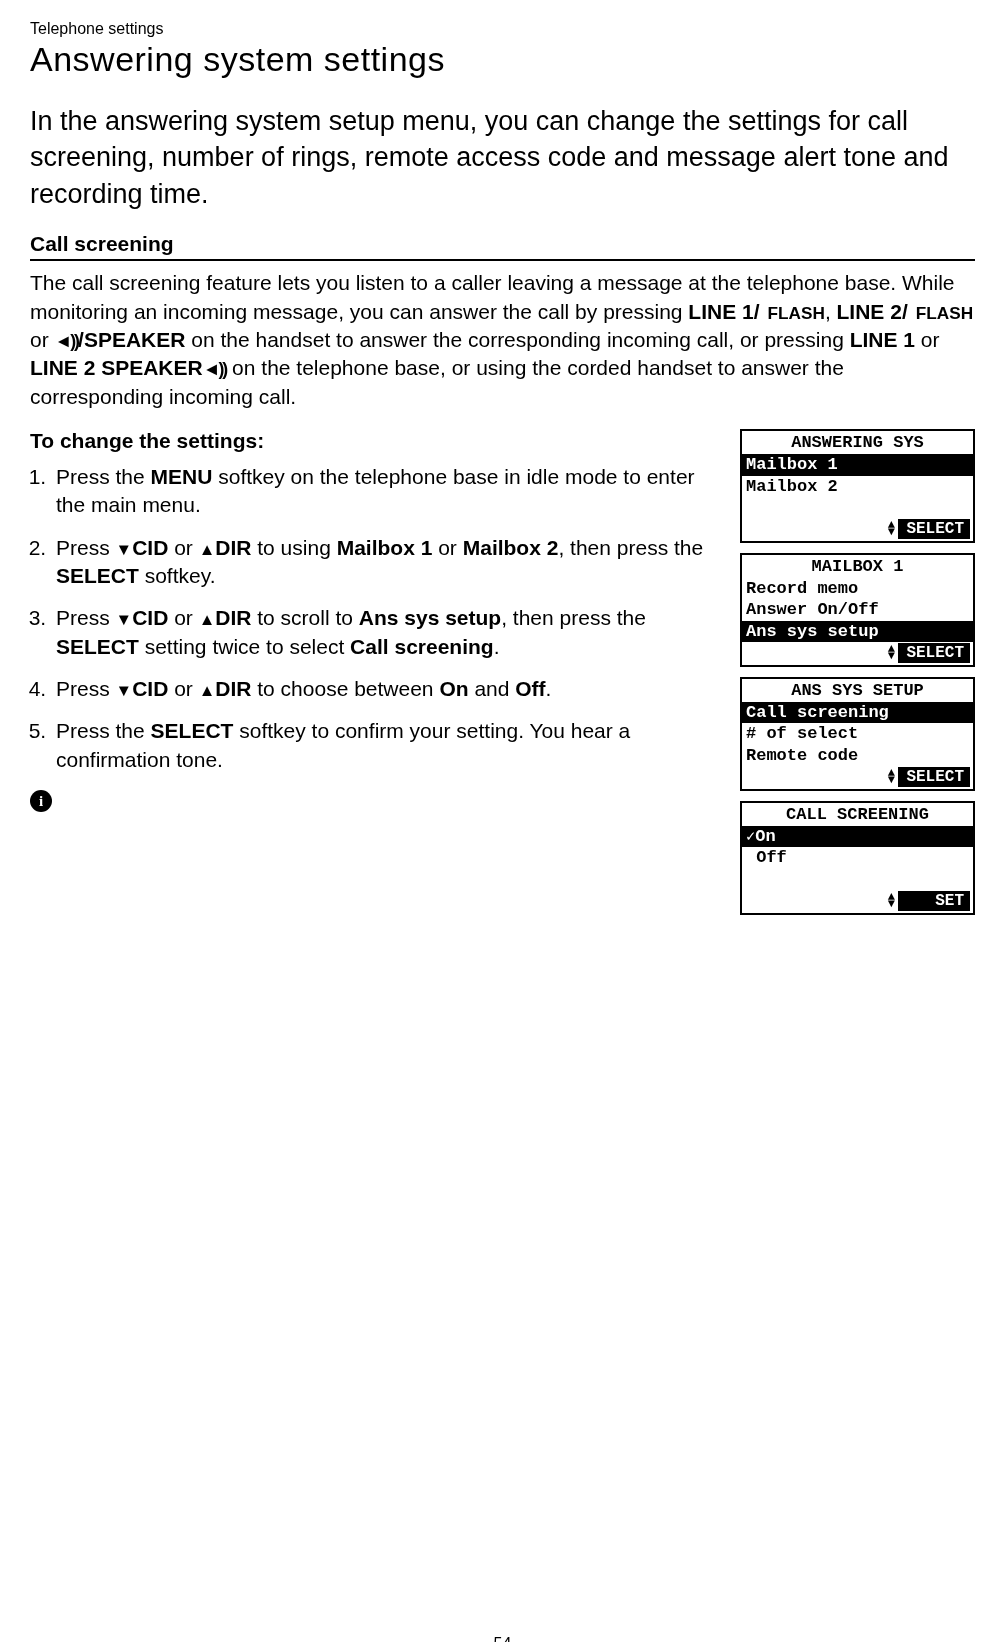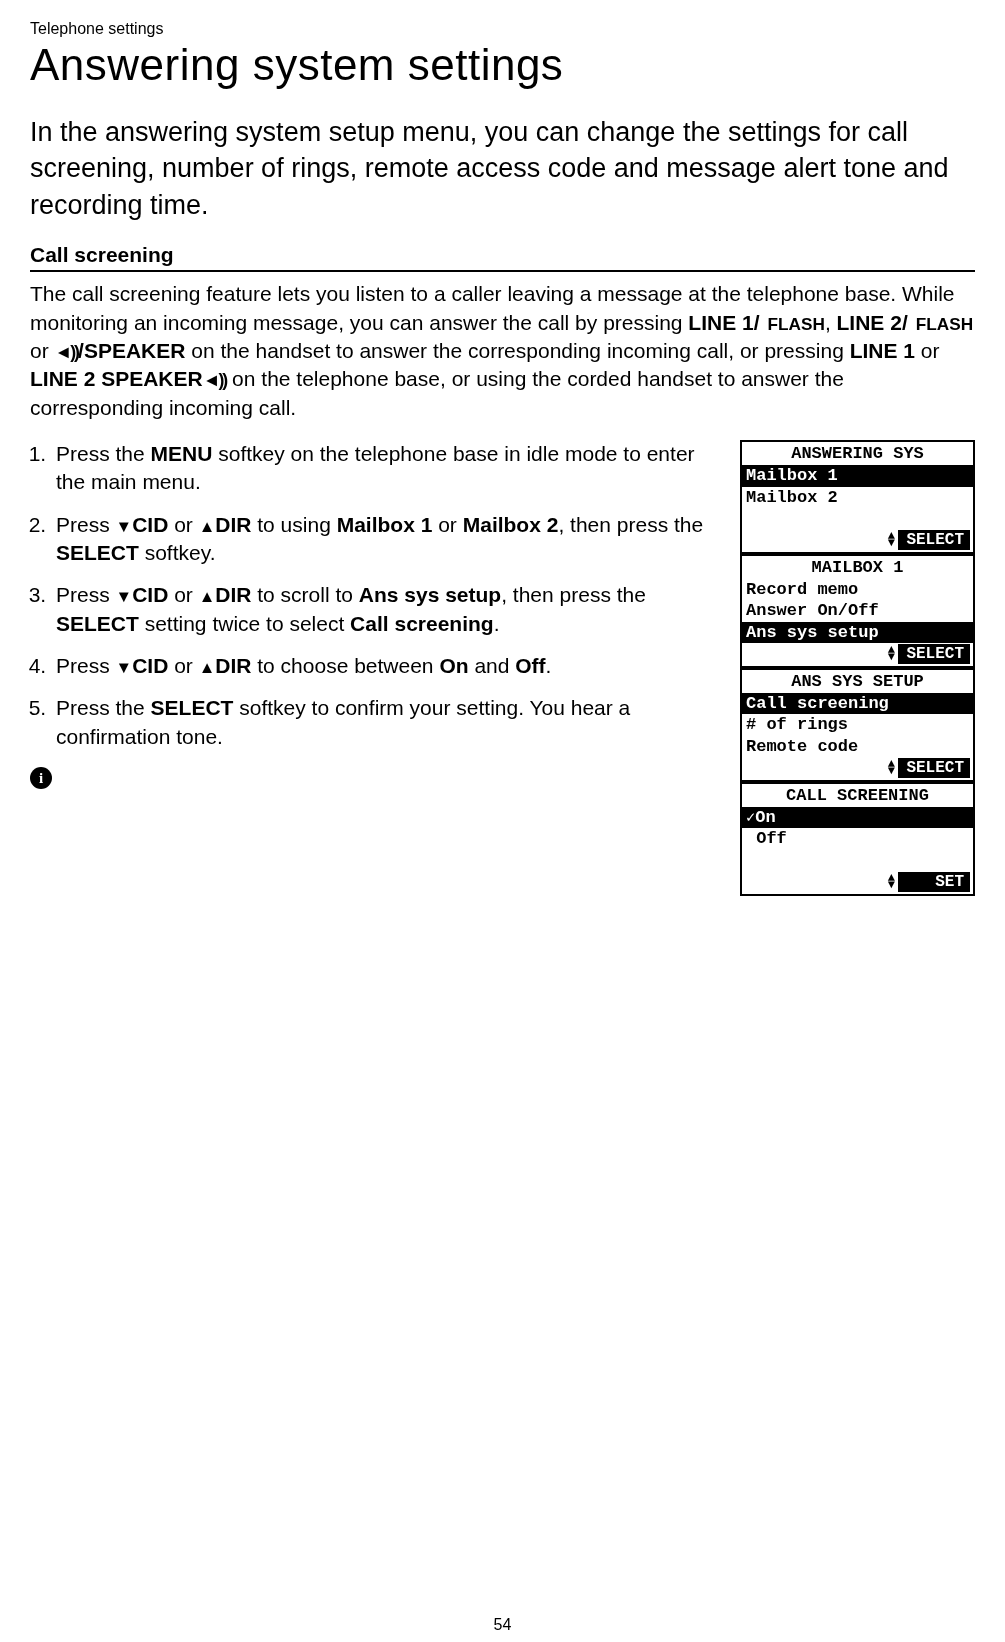--- a/index.html
+++ b/index.html
@@ -13,21 +13,21 @@
       padding: 20px 30px;
       background: #fff;
       color: #000;
     }
     .breadcrumb {
       font-size: 16px;
       font-weight: normal;
       margin-bottom: 2px;
     }
     .page-title {
-      font-size: 44px;
+      font-size: 34px;
       font-weight: 300;
       margin-bottom: 24px;
       letter-spacing: 0.5px;
     }
     .intro {
       font-size: 27px;
       line-height: 1.35;
       margin-bottom: 20px;
     }
     .section-heading {
@@ -55,20 +55,21 @@
       gap: 18px;
       align-items: flex-start;
     }
     .text-col {
       flex: 1;
     }
     .screens-col {
       width: 235px;
       display: flex;
       flex-direction: column;
+      gap: 10px;
     }
     .subheading {
       font-size: 21px;
       font-weight: bold;
       margin-bottom: 10px;
     }
     ol {
       padding-left: 22px;
       font-size: 21px;
       line-height: 1.35;
@@ -192,20 +193,21 @@
   <span class="speaker-icon bold"></span><span class="bold">/SPEAKER</span>
   <span> on the handset to answer the corresponding incoming call, or pressing </span>
   <span class="bold">LINE 1</span>
   <span> or </span>
   <span class="bold">LINE 2 SPEAKER</span><span class="speaker-icon bold"></span>
   <span> on the telephone base, or using the corded handset to answer the corresponding incoming call.</span>
 </p>
 
 <div class="content-row">
   <div class="text-col">
+    <div class="subheading">To change the settings:</div>
     <ol>
       <li>
         <span>Press the </span><span class="bold">MENU</span><span> softkey on the telephone base in idle mode to enter the main menu.</span>
       </li>
       <li>
         <span>Press </span><span class="triangle-down bold"></span><span class="bold">CID</span><span> or </span><span class="triangle-up bold"></span><span class="bold">DIR</span><span> to using </span><span class="bold">Mailbox 1</span><span> or </span><span class="bold">Mailbox 2</span><span>, then press the </span><span class="bold">SELECT</span><span> softkey.</span>
       </li>
       <li>
         <span>Press </span><span class="triangle-down bold"></span><span class="bold">CID</span><span> or </span><span class="triangle-up bold"></span><span class="bold">DIR</span><span> to scroll to </span><span class="bold">Ans sys setup</span><span>, then press the </span><span class="bold">SELECT</span><span> setting twice to select </span><span class="bold">Call screening</span><span>.</span>
       </li>
@@ -247,21 +249,21 @@
             <span>▲</span>
             <span>▼</span>
           </div>
         <span class="soft-btn">SELECT</span>
       </div>
     </div>
 
     <div class="lcd">
       <div class="lcd-line lcd-title">ANS SYS SETUP</div>
       <div class="lcd-line lcd-inverted">Call screening</div>
-      <div class="lcd-line"># of rings</div>
+      <div class="lcd-line"># of select</div>
       <div class="lcd-line">Remote code</div>
       <div class="lcd-footer">
         <div class="arrows">
             <span>▲</span>
             <span>▼</span>
           </div>
         <span class="soft-btn">SELECT</span>
       </div>
     </div>
 

